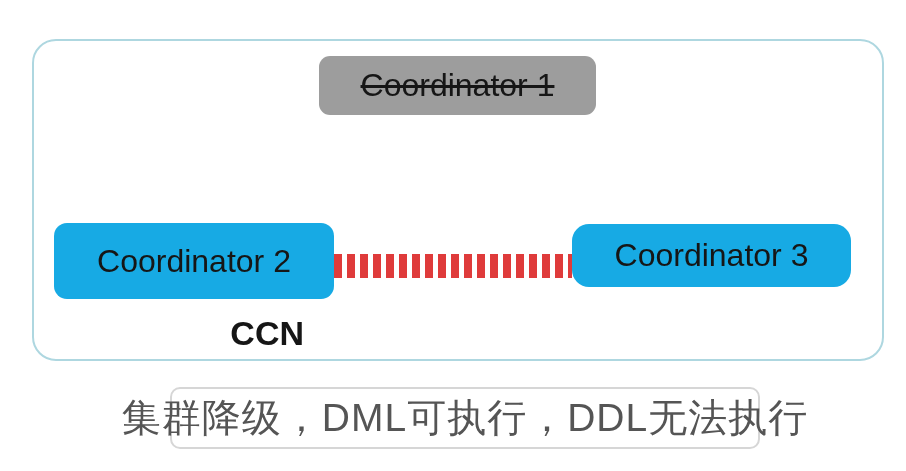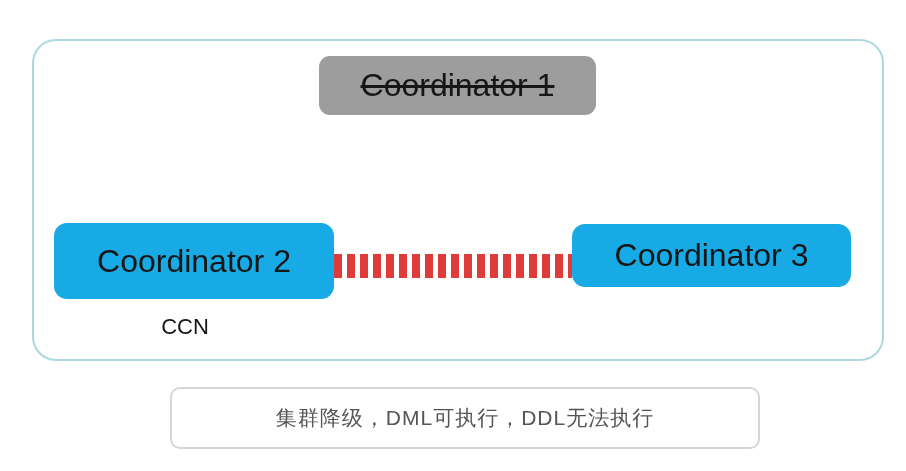--- a/index.html
+++ b/index.html
@@ -53,36 +53,37 @@
       to right,
       var(--link-red) 0px, var(--link-red) 8px,
       transparent 8px, transparent 13px
     );
   }
 
   .ccn-label {
     position: absolute;
     left: 40px; top: 288px;
     width: 262px;
-    text-align: center;
-    font-size: 22px;
+    text-align: right;
+    font-size: 34px;
     color: var(--node-text);
+    font-weight: bold;
   }
 
   .caption-box {
     position: absolute;
     left: 158px; top: 375px;
     width: 590px; height: 62px;
     border: 2px solid var(--caption-border);
     border-radius: 10px;
     background: #ffffff;
     display: flex; align-items: center; justify-content: center;
   }
   .caption-text {
-    font-size: 21px;
+    font-size: 39px;
     color: var(--caption-text);
     letter-spacing: 1px;
     white-space: nowrap;
   }
 </style>
 </head>
 <body>
 
 <div class="canvas">
 
@@ -91,21 +92,21 @@
     <div class="node node-gray node-coordinator-1" style="left:285px;top:15px;">
       <span class="node-label">Coordinator 1</span>
     </div>
 
     <div class="dashed-link" style="left:300px;top:213px;"></div>
 
     <div class="node node-blue node-coordinator-2" style="left:20px;top:182px;">
       <span class="node-label">Coordinator 2</span>
     </div>
 
-    <div class="node node-blue node-coordinator-3" style="left:538px;top:183px;">
+    <div class="node node-blue node-coordinator-3" style="left:538px;top:183px;border-radius:17px;">
       <span class="node-label">Coordinator 3</span>
     </div>
 
     <div class="ccn-label" style="left:20px;top:261px;">CCN</div>
 
   </div>
 
   <div class="caption-box">
     <span class="caption-text">集群降级，DML可执行，DDL无法执行</span>
   </div>

